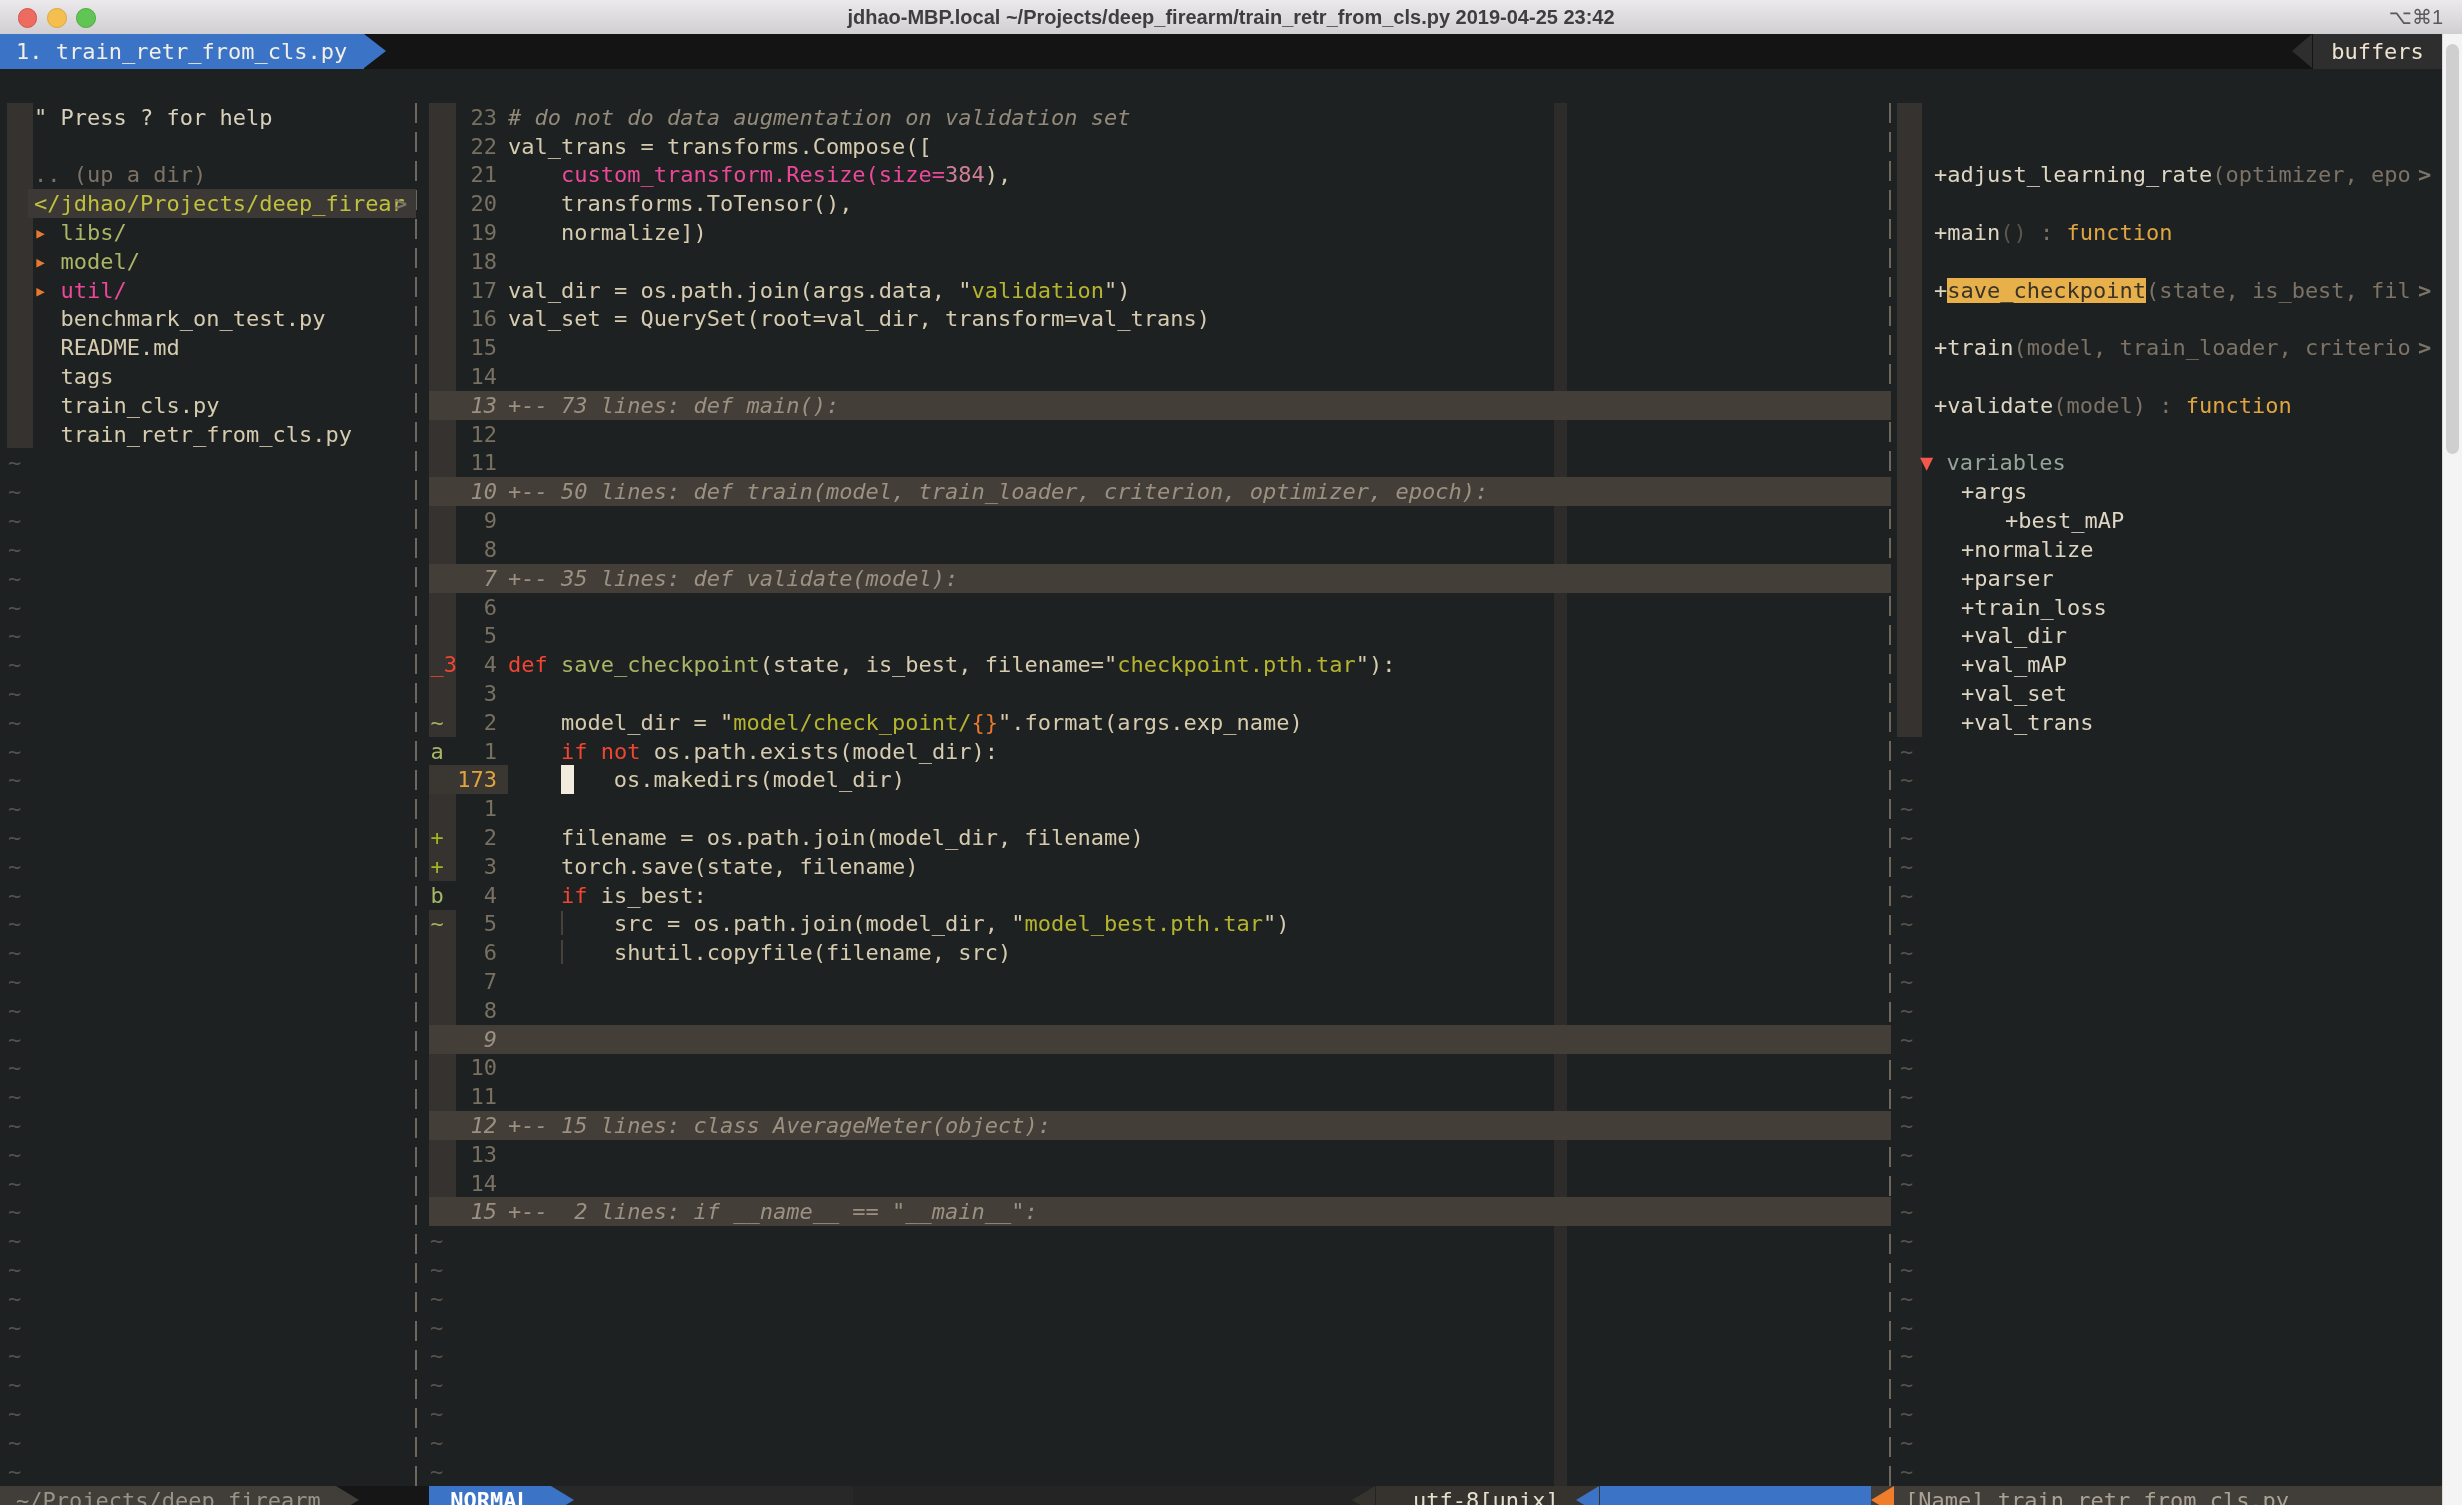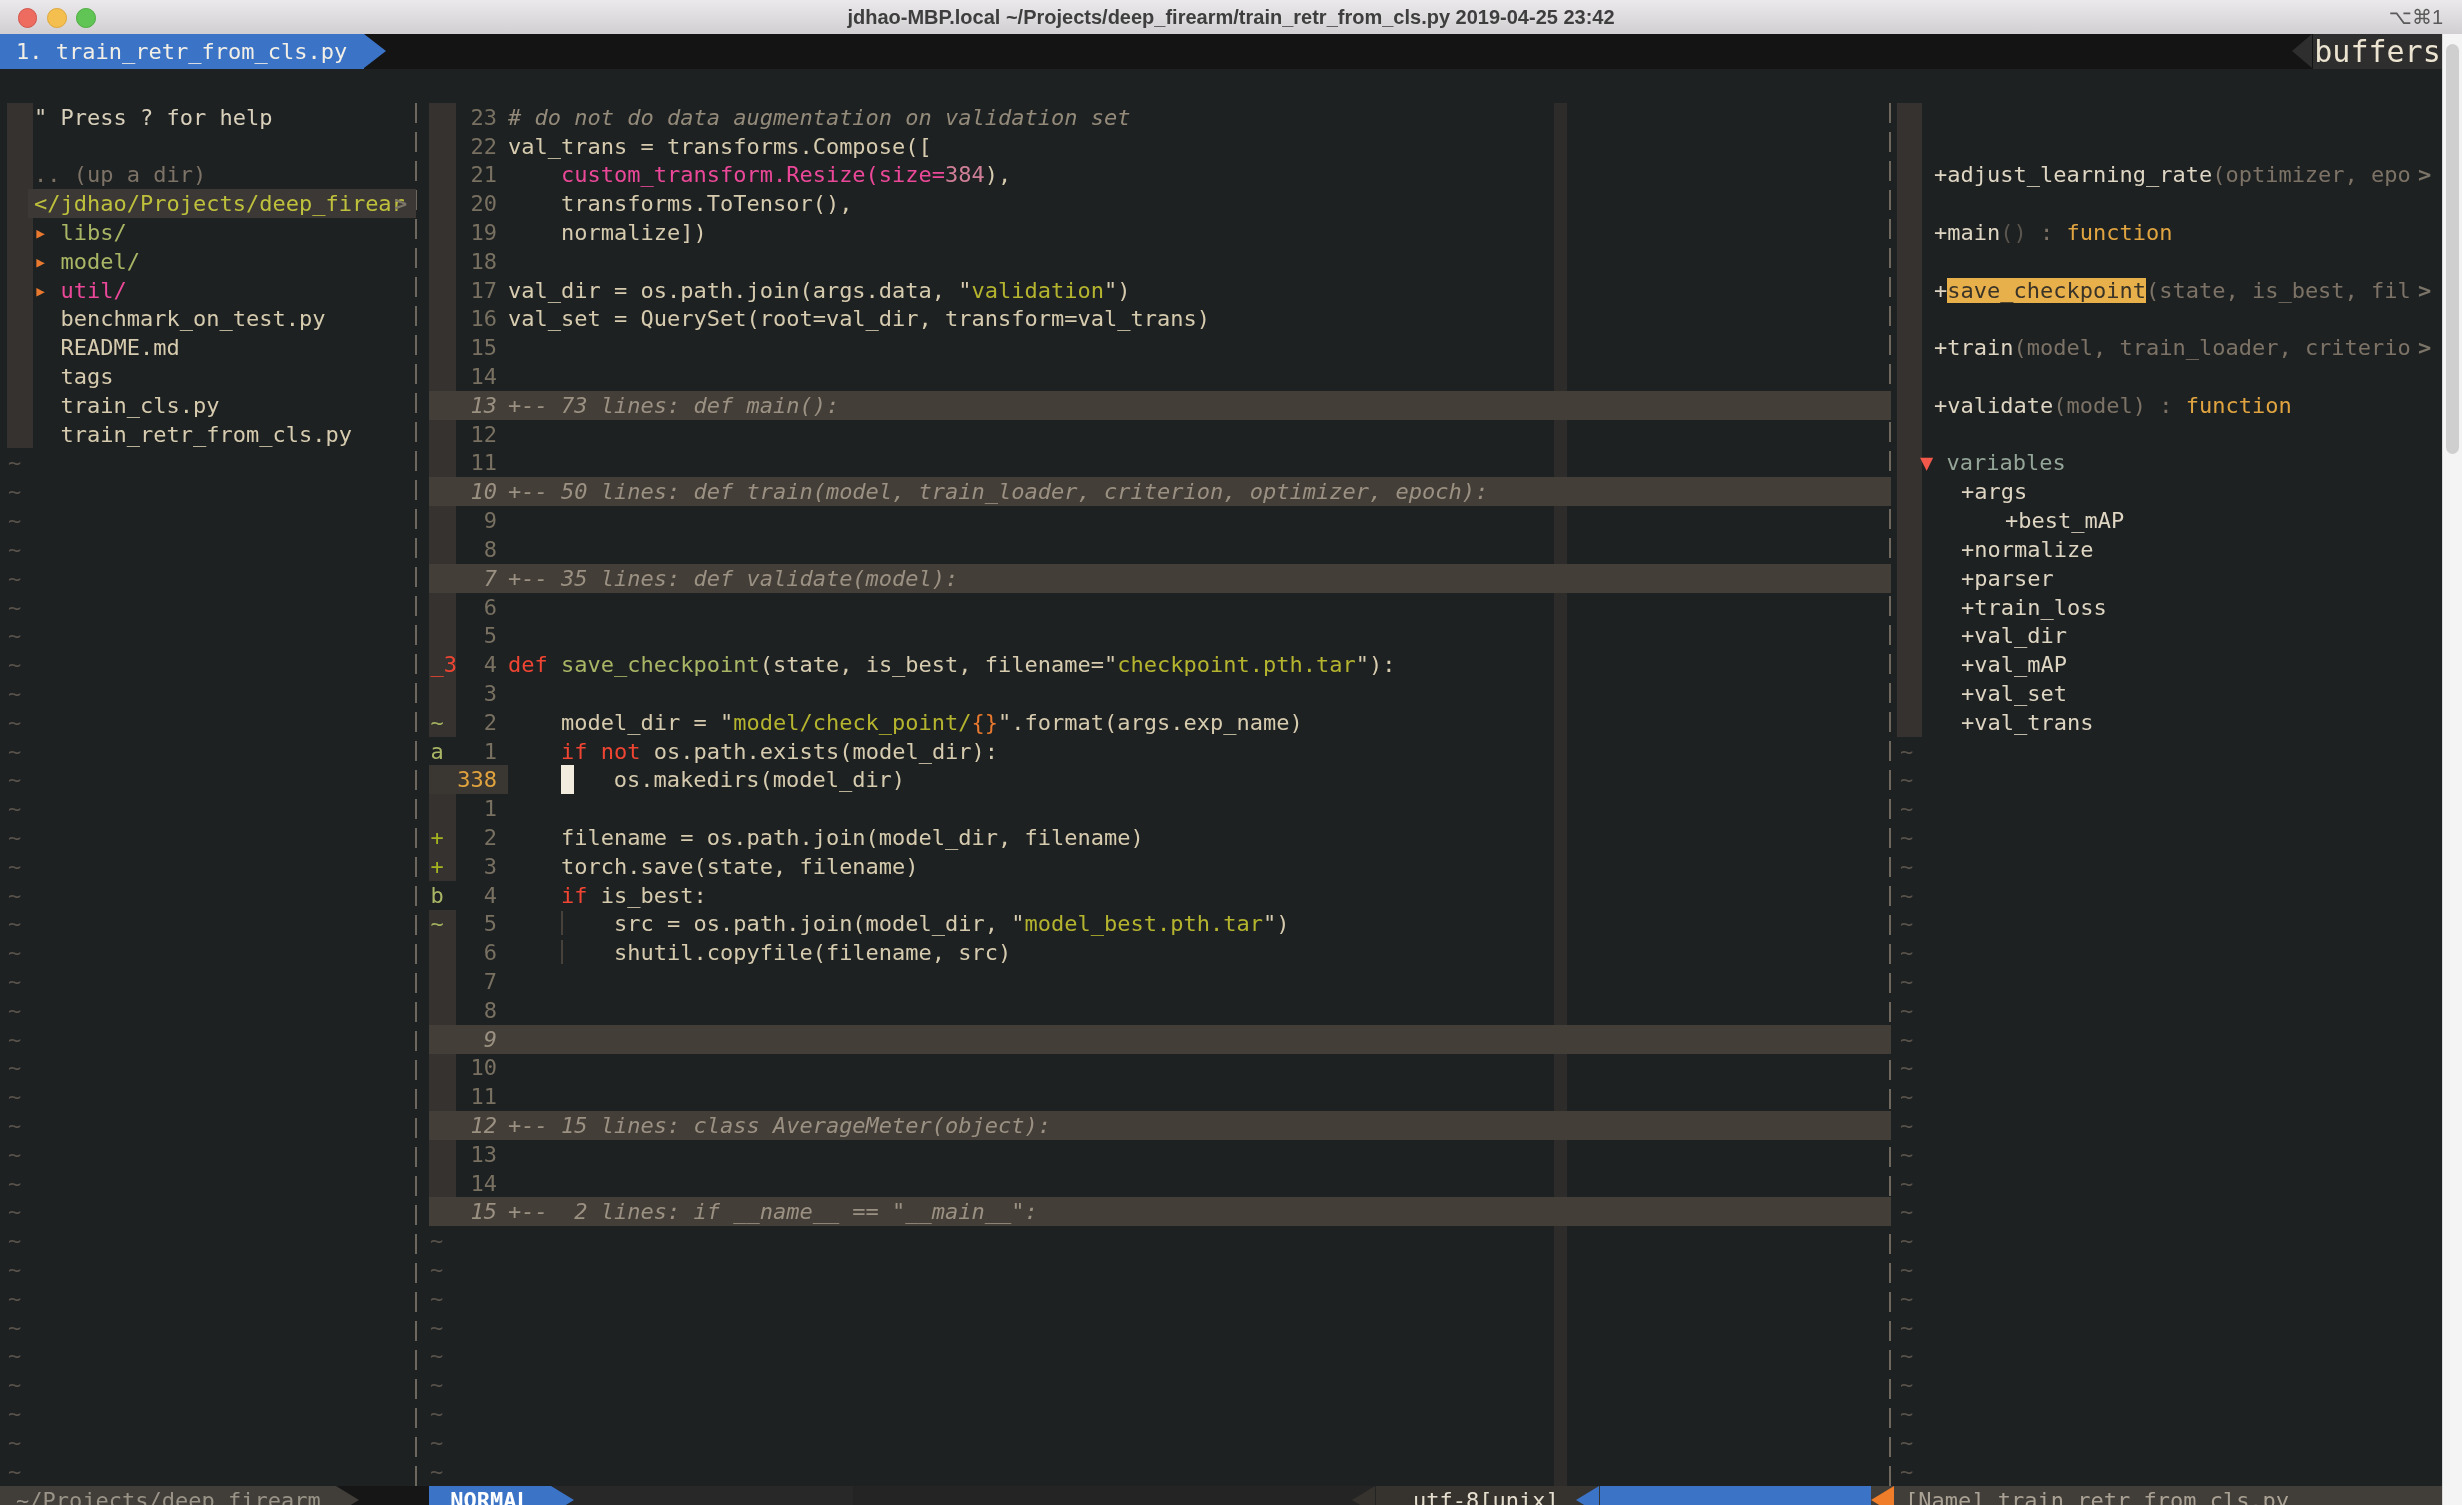--- a/index.html
+++ b/index.html
@@ -21,21 +21,21 @@
   #term{position:absolute;left:0;top:34px;width:2462px;height:1472px;background:#1e2122;}
   
   #tabline{position:absolute;left:0;top:0;width:2462px;height:35px;background:#141414;}
   #tab-active{position:absolute;left:0;top:0;width:364px;height:35px;background:#3b73c6;
     color:#f2efe6;font-size:22px;line-height:35px;white-space:pre;padding-left:16px;box-sizing:border-box;}
   #tab-arrow{position:absolute;left:364px;top:0;width:0;height:0;
     border-top:17.6px solid transparent;border-bottom:17.6px solid transparent;border-left:22px solid #3b73c6;}
   #buffers-arrow{position:absolute;left:2292px;top:0;width:0;height:0;
     border-top:17.6px solid transparent;border-bottom:17.6px solid transparent;border-right:20.5px solid #2e2e2e;}
   #buffers-seg{position:absolute;left:2313px;top:0;width:129px;height:35px;background:#2e2e2e;
-    color:#ece4d0;font-size:30px;line-height:35px;text-align:center;}
+    color:#ece4d0;font-size:22px;line-height:35px;text-align:center;}
   
   .strip{position:absolute;background:#35322f;}
   .vsep{position:absolute;width:2.2px;top:69px;height:1383px;
     background:repeating-linear-gradient(180deg,#6e675d 0 20px,transparent 20px 29px);}
   #colorcolumn{position:absolute;left:1554px;top:69px;width:13px;height:1383px;background:#2e2c2a;}
   
   .row{position:absolute;height:29px;line-height:29px;font-size:22px;white-space:pre;color:#d6cbae;}
   .num{position:absolute;left:0;top:0;width:68px;text-align:right;color:#787061;}
   .codeseg{position:absolute;left:79px;top:0;}
   .sign{position:absolute;left:1.5px;top:0;width:26px;}
@@ -167,21 +167,21 @@
         <div class="row fold-row" style="left: 429px; top: 443px; width: 1462px;"><span class="num">10</span><span class="codeseg">+-- 50 lines: def train(model, train_loader, criterion, optimizer, epoch):</span></div>
         <div class="row" style="left: 429px; top: 472px; width: 1462px;"><span class="num">9</span><span class="codeseg"></span></div>
         <div class="row" style="left: 429px; top: 501px; width: 1462px;"><span class="num">8</span><span class="codeseg"></span></div>
         <div class="row fold-row" style="left: 429px; top: 530px; width: 1462px;"><span class="num">7</span><span class="codeseg">+-- 35 lines: def validate(model):</span></div>
         <div class="row" style="left: 429px; top: 559px; width: 1462px;"><span class="num">6</span><span class="codeseg"></span></div>
         <div class="row" style="left: 429px; top: 587px; width: 1462px;"><span class="num">5</span><span class="codeseg"></span></div>
         <div class="row" style="left: 429px; top: 616px; width: 1462px;"><span class="sign" style="color: rgb(239, 69, 50);">_3</span><span class="num">4</span><span class="codeseg"><span style="color: rgb(239, 69, 50);">def </span><span style="color: rgb(169, 182, 101);">save_checkpoint</span><span style="color: rgb(214, 203, 174);">(state, is_best, filename="</span><span style="color: rgb(181, 180, 46);">checkpoint.pth.tar</span><span style="color: rgb(214, 203, 174);">"):</span></span></div>
         <div class="row" style="left: 429px; top: 645px; width: 1462px;"><span class="num">3</span><span class="codeseg"></span></div>
         <div class="row" style="left: 429px; top: 674px; width: 1462px;"><span class="sign" style="color: rgb(165, 179, 94);">~</span><span class="num">2</span><span class="codeseg"><span style="color: rgb(214, 203, 174);">    model_dir = "</span><span style="color: rgb(181, 180, 46);">model/check_point/</span><span style="color: rgb(232, 121, 47);">{}</span><span style="color: rgb(214, 203, 174);">".format(args.exp_name)</span></span></div>
         <div class="row" style="left: 429px; top: 703px; width: 1462px;"><div class="marksign" style="height: 29px;"></div><span class="sign" style="color: rgb(169, 182, 101);">a</span><span class="num">1</span><span class="codeseg"><span style="color: rgb(214, 203, 174);">    </span><span style="color: rgb(239, 69, 50);">if</span><span style="color: rgb(214, 203, 174);"> </span><span style="color: rgb(239, 69, 50);">not</span><span style="color: rgb(214, 203, 174);"> os.path.exists(model_dir):</span></span></div>
-        <div class="row" style="left: 429px; top: 731px; width: 1462px;"><div class="curgut"></div><span class="num" style="color: rgb(224, 163, 62);">338</span><span class="codeseg"><span style="color: rgb(214, 203, 174);">    </span><span class="cursor-block"> </span><span style="color: rgb(214, 203, 174);">   os.makedirs(model_dir)</span></span></div>
+        <div class="row" style="left: 429px; top: 731px; width: 1462px;"><div class="curgut"></div><span class="num" style="color: rgb(224, 163, 62);">173</span><span class="codeseg"><span style="color: rgb(214, 203, 174);">    </span><span class="cursor-block"> </span><span style="color: rgb(214, 203, 174);">   os.makedirs(model_dir)</span></span></div>
         <div class="row" style="left: 429px; top: 760px; width: 1462px;"><span class="num">1</span><span class="codeseg"></span></div>
         <div class="row" style="left: 429px; top: 789px; width: 1462px;"><span class="sign" style="color: rgb(165, 179, 32);">+</span><span class="num">2</span><span class="codeseg"><span style="color: rgb(214, 203, 174);">    filename = os.path.join(model_dir, filename)</span></span></div>
         <div class="row" style="left: 429px; top: 818px; width: 1462px;"><span class="sign" style="color: rgb(165, 179, 32);">+</span><span class="num">3</span><span class="codeseg"><span style="color: rgb(214, 203, 174);">    torch.save(state, filename)</span></span></div>
         <div class="row" style="left: 429px; top: 847px; width: 1462px;"><div class="marksign" style="height: 29px;"></div><span class="sign" style="color: rgb(169, 182, 101);">b</span><span class="num">4</span><span class="codeseg"><span style="color: rgb(214, 203, 174);">    </span><span style="color: rgb(239, 69, 50);">if</span><span style="color: rgb(214, 203, 174);"> is_best:</span></span></div>
         <div class="row" style="left: 429px; top: 875px; width: 1462px;"><span class="sign" style="color: rgb(165, 179, 94);">~</span><span class="num">5</span><div class="guide"></div><span class="codeseg"><span style="color: rgb(214, 203, 174);">        src = os.path.join(model_dir, "</span><span style="color: rgb(181, 180, 46);">model_best.pth.tar</span><span style="color: rgb(214, 203, 174);">")</span></span></div>
         <div class="row" style="left: 429px; top: 904px; width: 1462px;"><span class="num">6</span><div class="guide"></div><span class="codeseg"><span style="color: rgb(214, 203, 174);">        shutil.copyfile(filename, src)</span></span></div>
         <div class="row" style="left: 429px; top: 933px; width: 1462px;"><span class="num">7</span><span class="codeseg"></span></div>
         <div class="row" style="left: 429px; top: 962px; width: 1462px;"><span class="num">8</span><span class="codeseg"></span></div>
         <div class="row fold-row" style="left: 429px; top: 991px; width: 1462px;"><span class="num">9</span></div>
         <div class="row" style="left: 429px; top: 1019px; width: 1462px;"><span class="num">10</span><span class="codeseg"></span></div>

